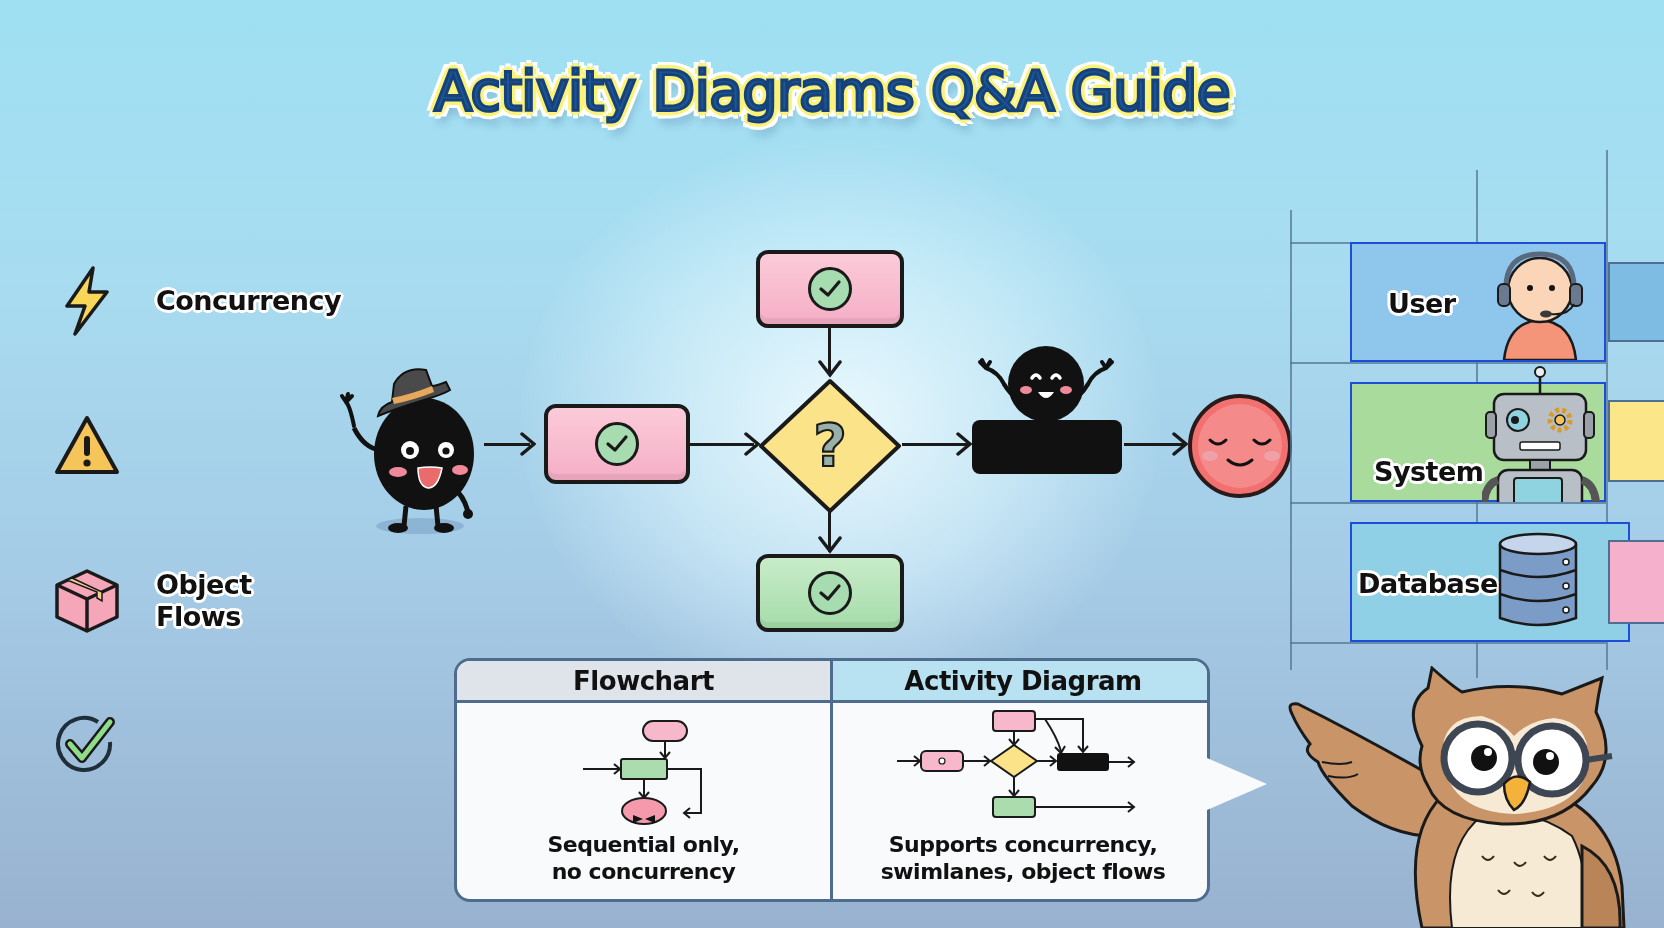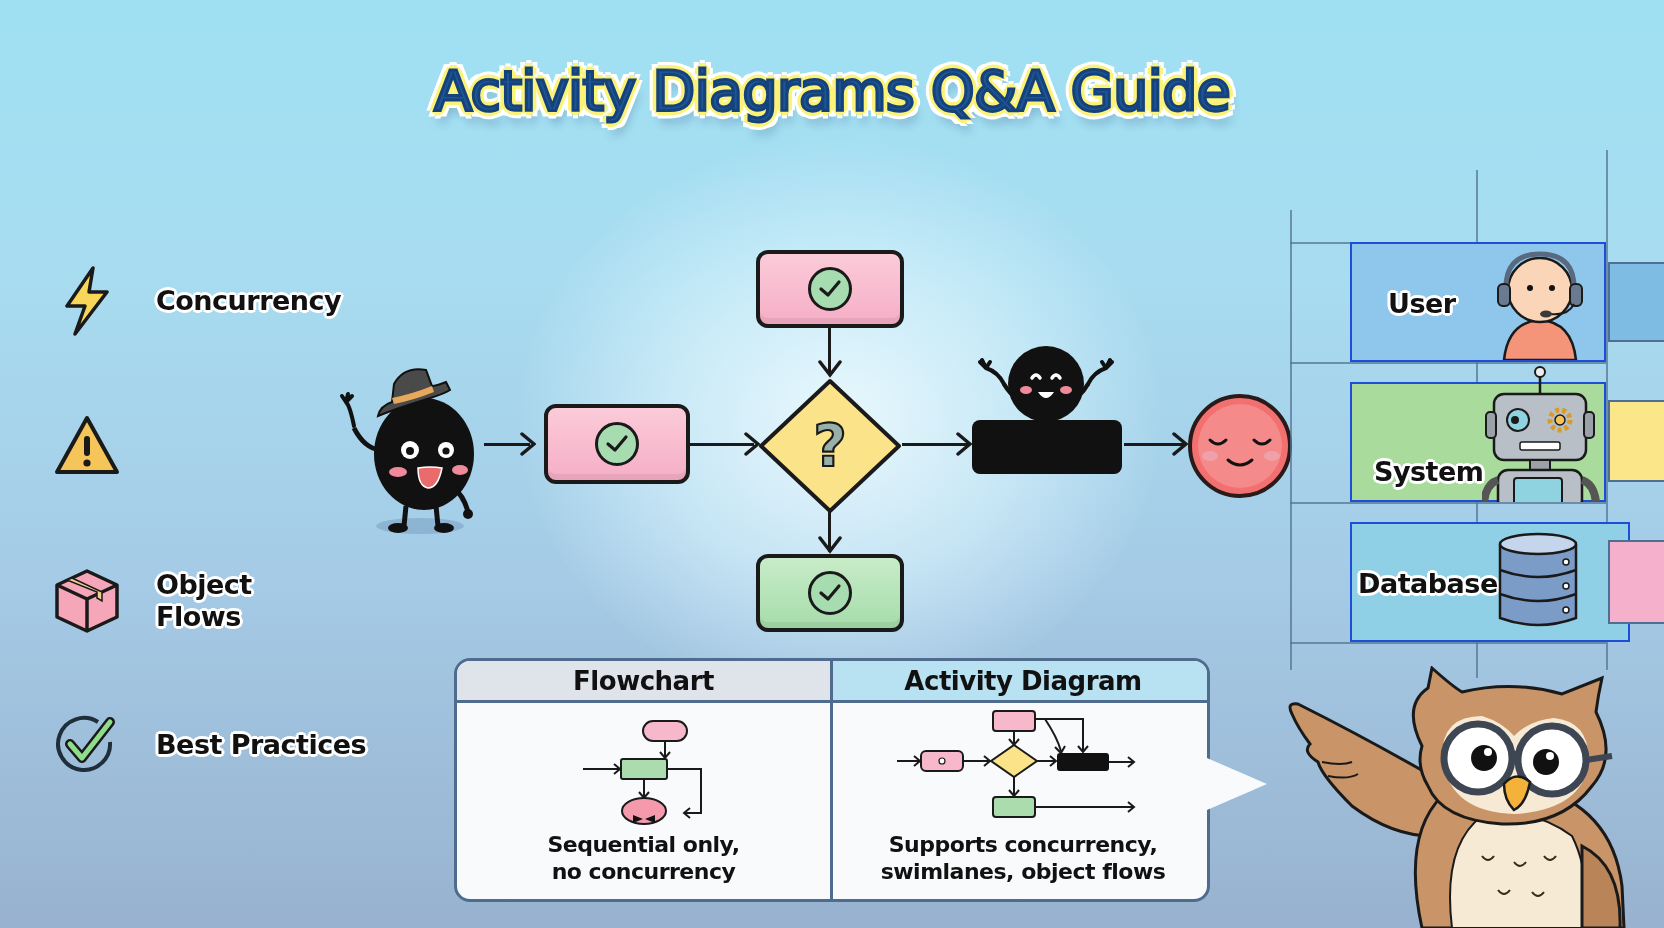--- a/index.html
+++ b/index.html
@@ -128,21 +128,20 @@
 </div>
 
 <div class="topic" style="left:52px; top:710px;">
   <div class="icon">
     <svg width="66" height="66" viewBox="0 0 66 66">
         <path d="M56 30 A26 26 0 1 1 44 10" fill="none" stroke="#1f2f3a" stroke-width="4"></path>
         <path d="M16 32 L28 46 L56 10" fill="none" stroke="#1a1a1a" stroke-width="10" stroke-linecap="round" stroke-linejoin="round"></path>
         <path d="M16 32 L28 46 L56 10" fill="none" stroke="#8fdc8a" stroke-width="5" stroke-linecap="round" stroke-linejoin="round"></path>
       </svg>
   </div>
-  <div class="label">Best Practices</div>
 </div>
 
 <div class="abs" style="left:332px; top:366px; width:152px; height:170px;">
   <svg width="152" height="170" viewBox="0 0 152 170">
     <ellipse cx="88" cy="160" rx="44" ry="8" fill="#7fa3c8" opacity="0.6"></ellipse>
     <path d="M22 60 Q18 40 14 36 M14 36 L10 30 M14 36 L16 28 M14 36 L20 30" stroke="#111" stroke-width="4" fill="none" stroke-linecap="round"></path>
     <path d="M22 62 Q32 82 48 84" stroke="#111" stroke-width="5" fill="none"></path>
     <ellipse cx="92" cy="88" rx="50" ry="56" fill="#111"></ellipse>
     <path d="M120 120 Q132 130 136 146" stroke="#111" stroke-width="5" fill="none"></path>
     <circle cx="136" cy="148" r="5" fill="#111"></circle>

